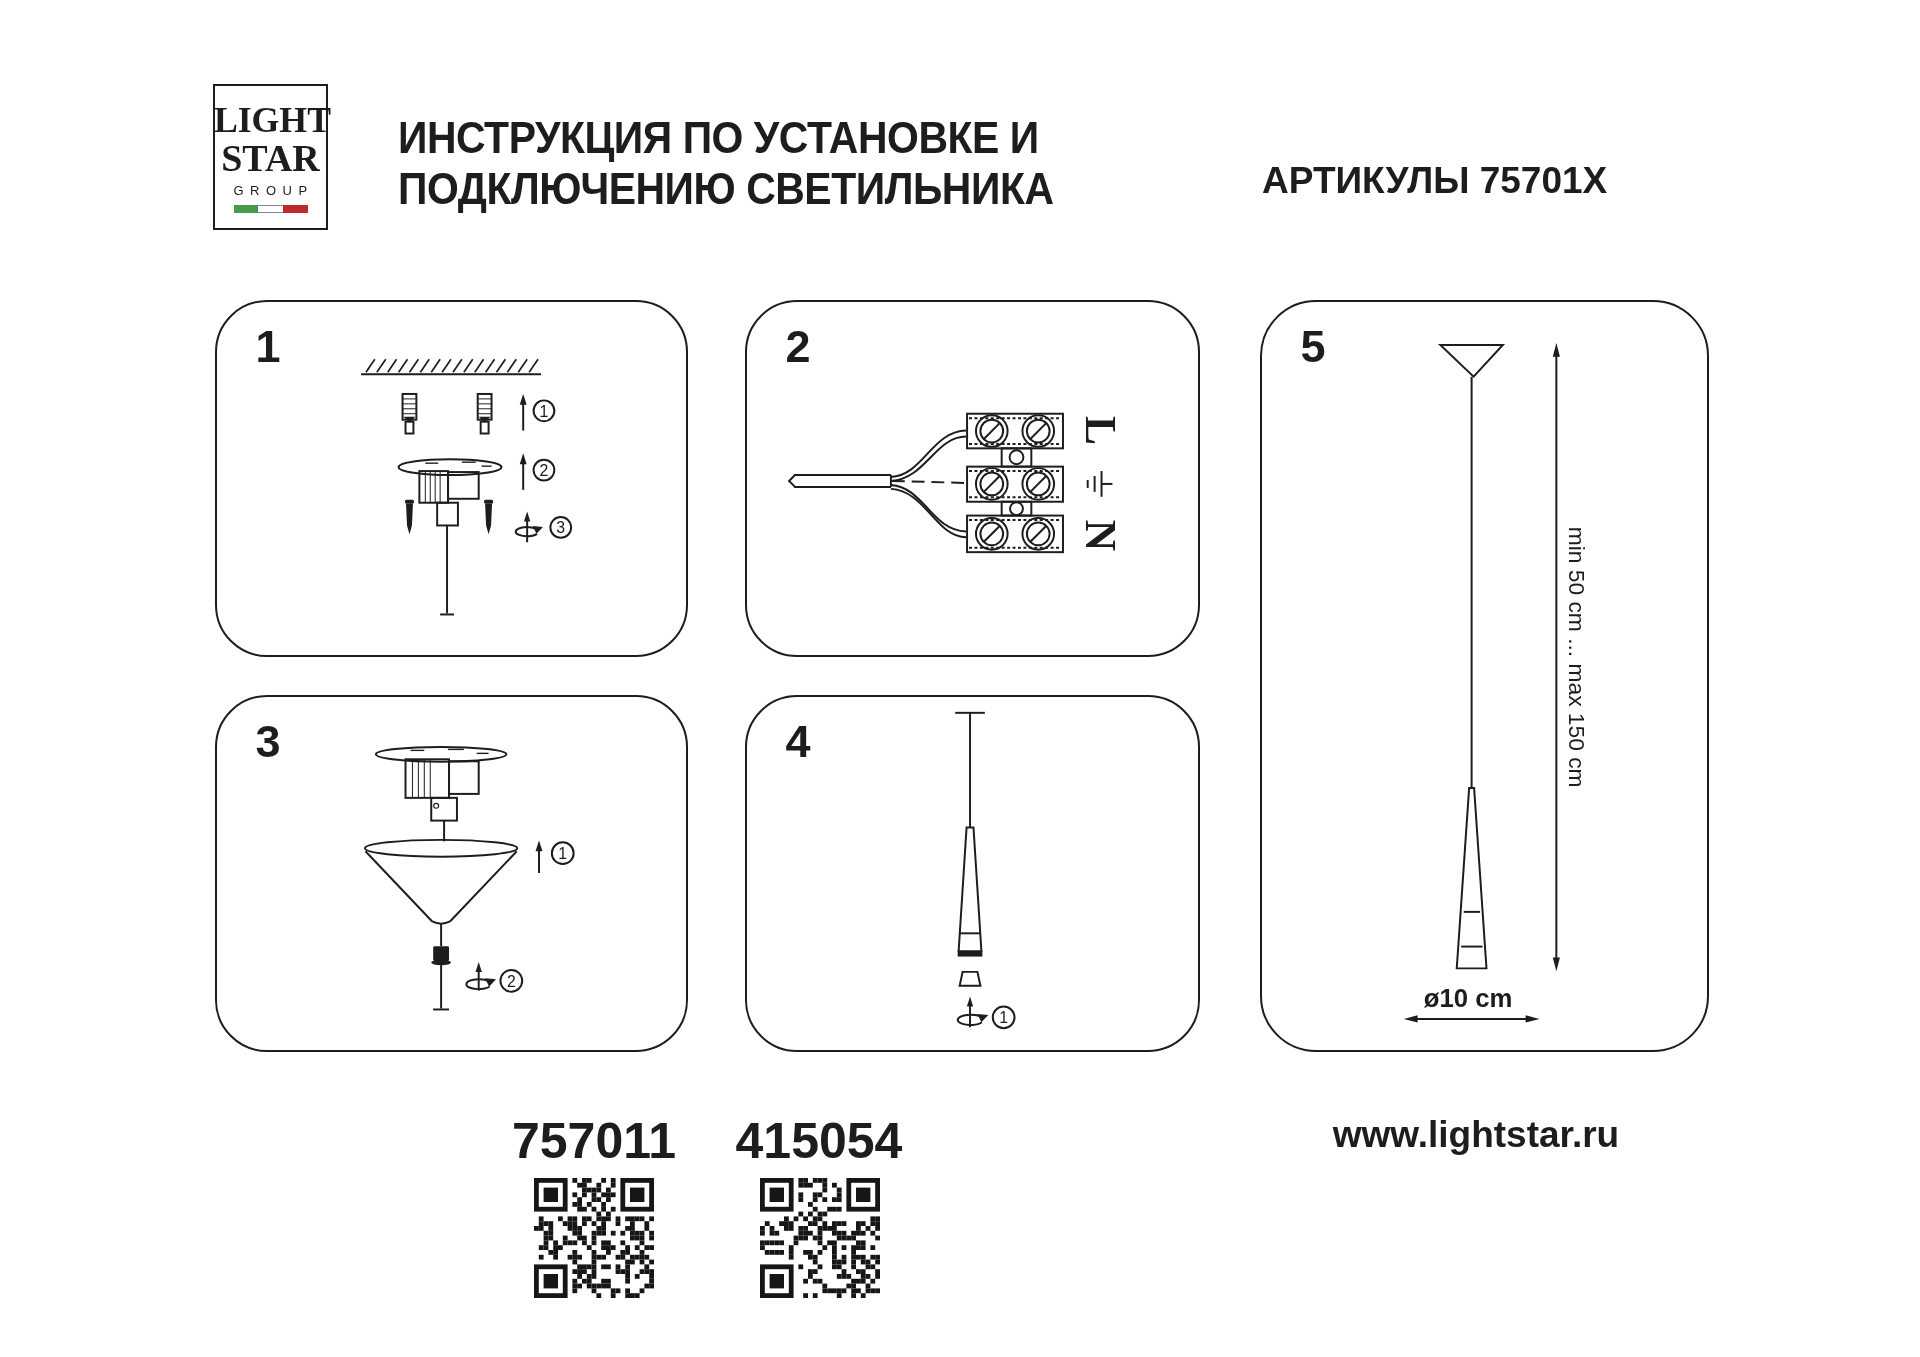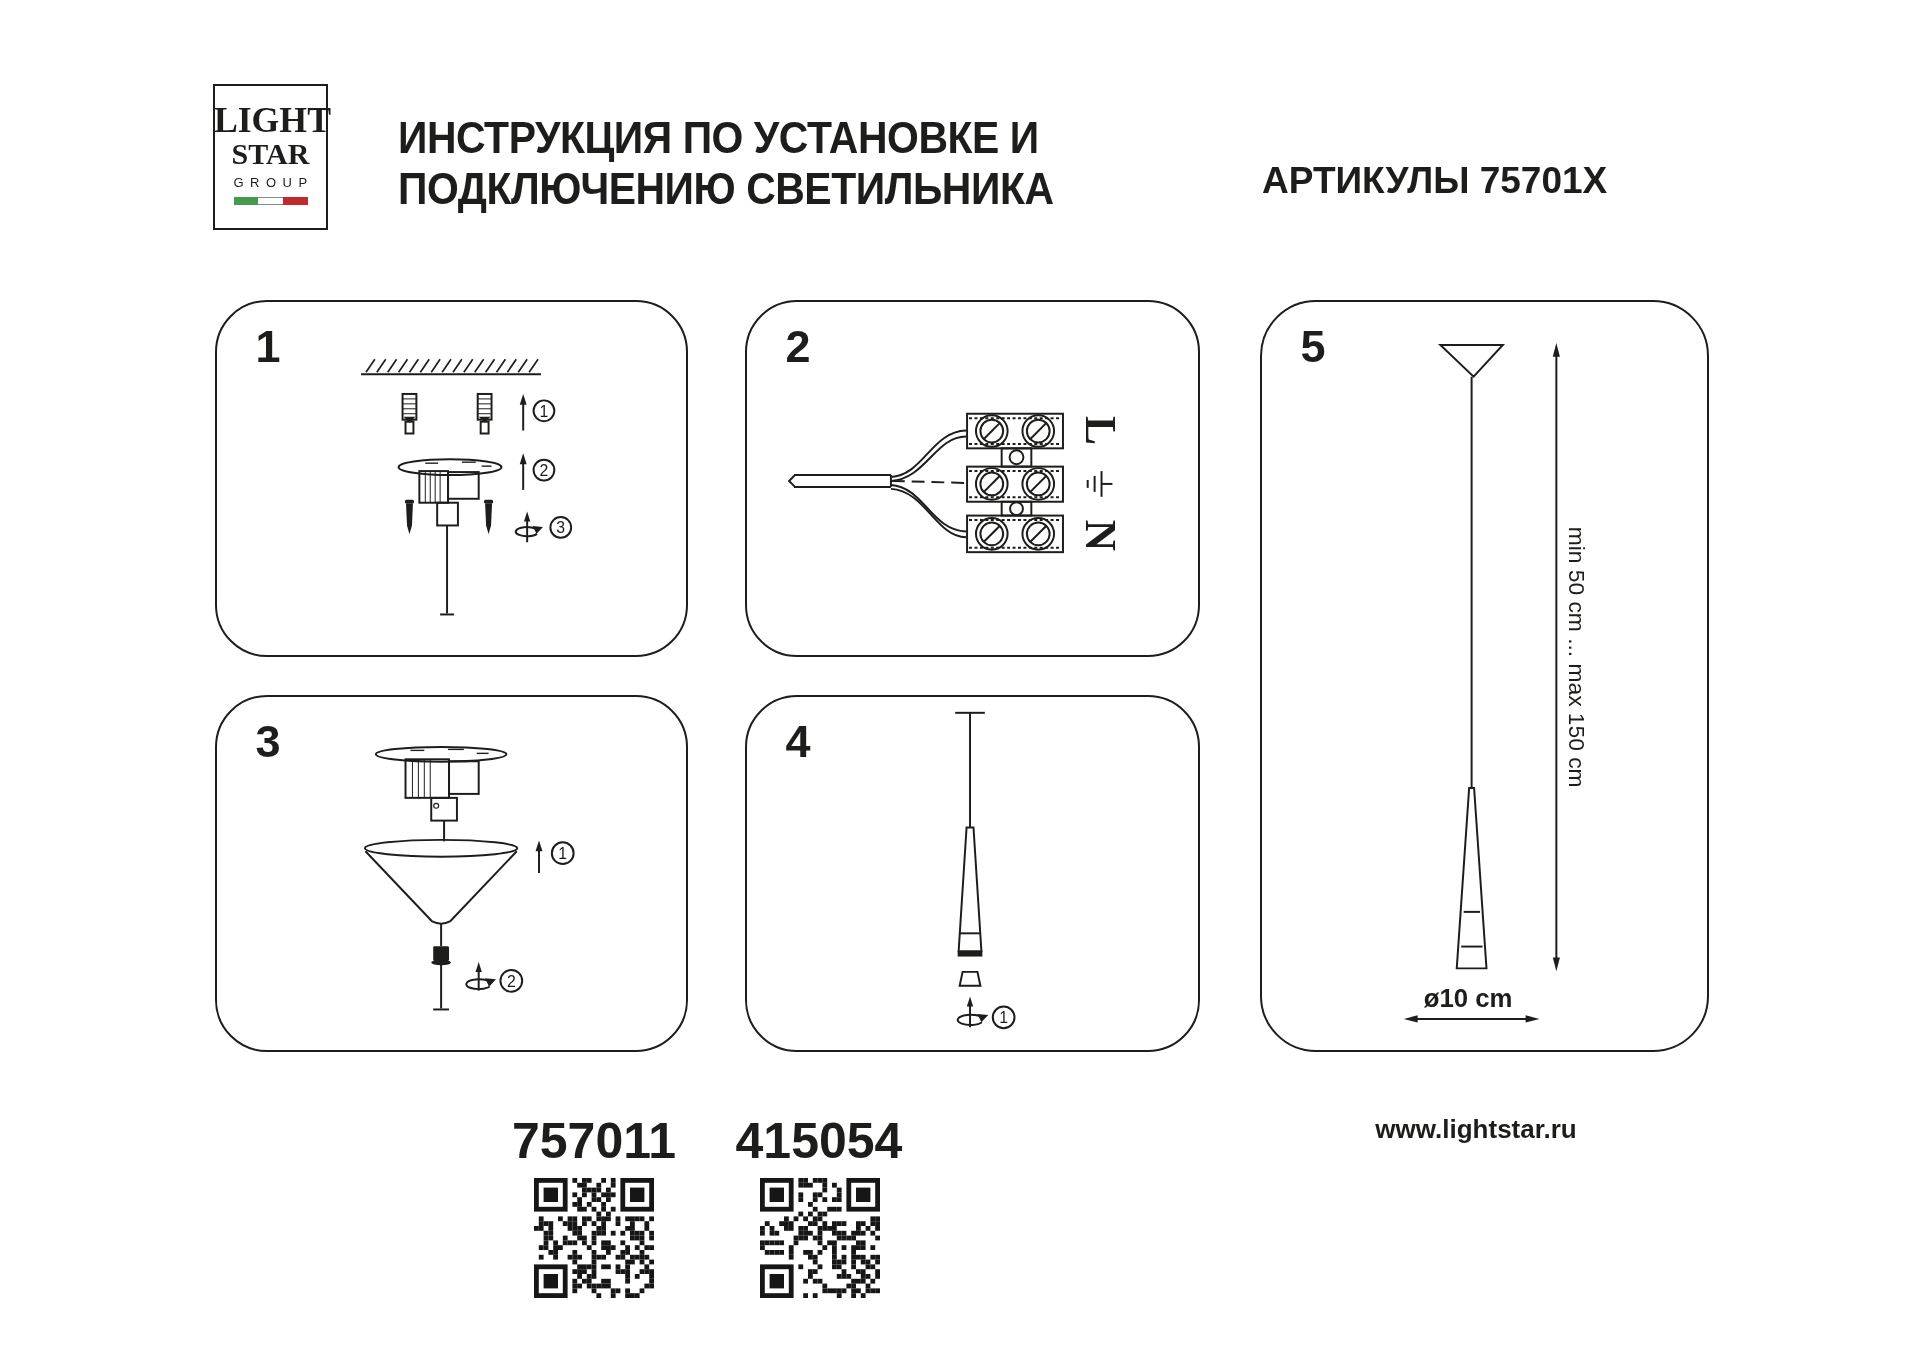--- a/index.html
+++ b/index.html
@@ -10,21 +10,21 @@
   }
   .abs { position:absolute; }
 
   
   #logo-box {
     left:213px; top:84px; width:115px; height:146px;
     border:2px solid #1d1d1b; background:#fff; text-align:center;
   }
   .logo-word { font-family:"Liberation Serif", serif; font-weight:bold; letter-spacing:0px; line-height:1; }
   #logo-light { font-size:35px; margin-top:17px; transform:scaleX(1.02); }
-  #logo-star  { font-size:30px; margin-top:1px; transform:scaleX(1.0); }
+  #logo-star  { font-size:38px; margin-top:1px; transform:scaleX(1.0); }
   #logo-group { font-size:13px; letter-spacing:6.5px; text-indent:6px; margin-top:6px; font-weight:normal; }
   #logo-flag { width:74px; height:8px; margin:7px auto 0 auto; display:flex; }
   #logo-flag span { flex:1; height:100%; }
   .flag-white { border-top:1px solid #8a8a8a; border-bottom:1px solid #8a8a8a; background:#fff; }
 
   
   #main-title {
     left:398px; top:112px; font-weight:bold; font-size:44px; line-height:51px;
     letter-spacing:-0.5px; transform:scaleX(0.93); transform-origin:left top; white-space:nowrap;
   }
@@ -44,21 +44,21 @@
     font-size:45px; font-weight:bold; line-height:1;
   }
 
   
   .article-num { top:1112px; width:170px; text-align:center; font-size:50px; font-weight:bold; }
   #article-1 { left:509px; }
   #article-2 { left:734px; }
   .qr { position:absolute; top:1178px; width:120px; height:120px; }
   #qr-1 { left:534px; }
   #qr-2 { left:760px; }
-  #website { left:1276px; top:1114px; width:400px; text-align:center; font-size:26px; font-weight:bold; }
+  #website { left:1276px; top:1114px; width:400px; text-align:center; font-size:37px; font-weight:bold; }
 
   
   .draw { stroke:#1d1d1b; fill:none; stroke-width:2; }
   .thin { stroke-width:1.4; }
   .fillink { fill:#1d1d1b; stroke:none; }
   .callout-text { font-family:"Liberation Sans", sans-serif; font-size:16px; fill:#1d1d1b; }
   .serif-label { font-family:"Liberation Serif", serif; font-weight:bold; font-size:44px; fill:#1d1d1b; }
   .dim-label { font-family:"Liberation Sans", sans-serif; font-size:23px; fill:#1d1d1b; }
 </style>
 </head>

